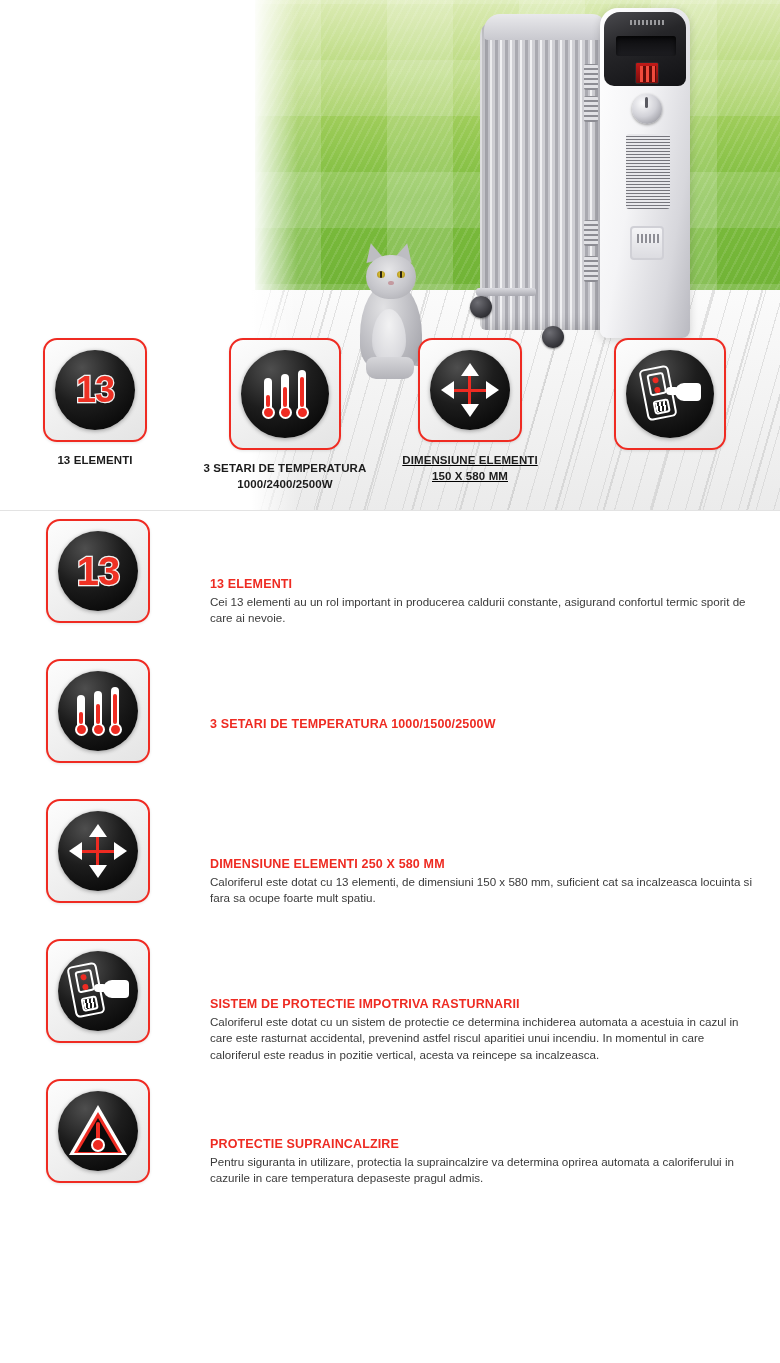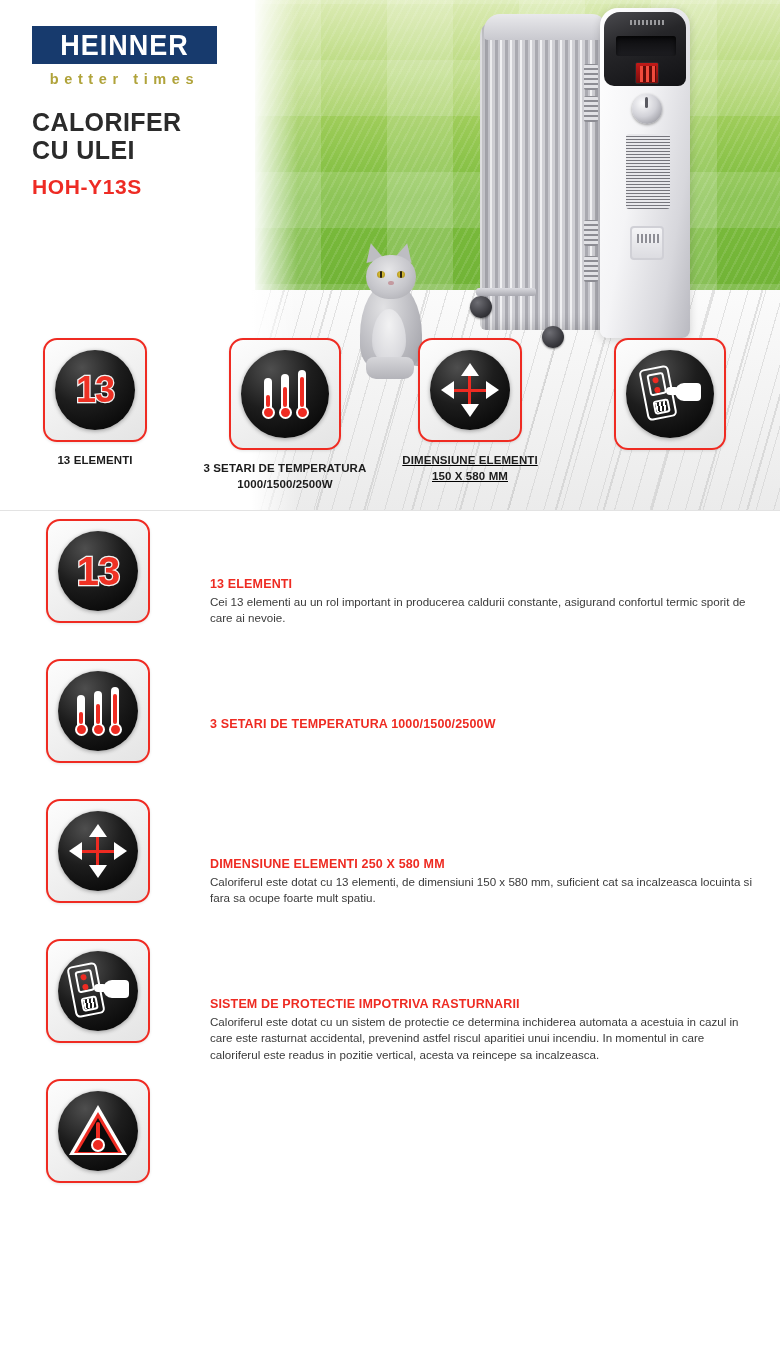--- a/index.html
+++ b/index.html
@@ -350,31 +350,20 @@
       <div class="rad-side-vent rad-sv4"></div>
       <div class="rad-cord"></div>
       <div class="rad-bracket"></div>
       <div class="rad-wheel w1"></div>
       <div class="rad-wheel w2"></div>
     </div>
 
     <div class="hero-white-col"></div>
     <div class="hero-fade-left"></div>
 
-    <div class="header-block">
-      <div class="logo-box">
-        <span class="logo-text">HEINNER</span>
-      </div>
-      <div class="logo-tagline">better times</div>
-      <div class="product-title">
-        <div>CALORIFER</div>
-        <div>CU ULEI</div>
-      </div>
-      <div class="product-code">HOH-Y13S</div>
-    </div>
 
     <div class="feature-strip">
 
       <div class="feature-cell fc-1">
         <div class="icon-tile">
           <div class="icon-disc">
             <span class="glyph-13 sm">13</span>
           </div>
         </div>
         <div class="feature-label">
@@ -399,21 +388,21 @@
               <div class="thermo">
                 <div class="thermo-stem" style="height:38px"></div>
                 <div class="thermo-fill" style="height:30px"></div>
                 <div class="thermo-bulb"></div>
               </div>
             </div>
           </div>
         </div>
         <div class="feature-label">
           <div>3 SETARI DE TEMPERATURA</div>
-          <div>1000/1500/2500W</div>
+          <div>1000/2400/2500W</div>
         </div>
       </div>
 
       <div class="feature-cell fc-3">
         <div class="icon-tile">
           <div class="icon-disc">
             <div class="arrows">
               <div class="arrow-line-h"></div>
               <div class="arrow-line-v"></div>
               <div class="arrow-head ah-up"></div>
@@ -533,17 +522,21 @@
         <div class="icon-disc">
           <div class="warn">
             <div class="warn-tri"></div>
             <div class="warn-tri-in"></div>
             <div class="warn-tri-core"></div>
             <div class="warn-stem"></div>
             <div class="warn-bulb"></div>
           </div>
         </div>
       </div>
+      <div class="detail-text">
+        <div class="detail-title">PROTECTIE SUPRAINCALZIRE</div>
+        <div class="detail-body">Pentru siguranta in utilizare, protectia la supraincalzire va determina oprirea automata a caloriferului in cazurile in care temperatura depaseste pragul admis.</div>
+      </div>
     </div>
 
 
   </div>
 </div>
 
 </body></html>

